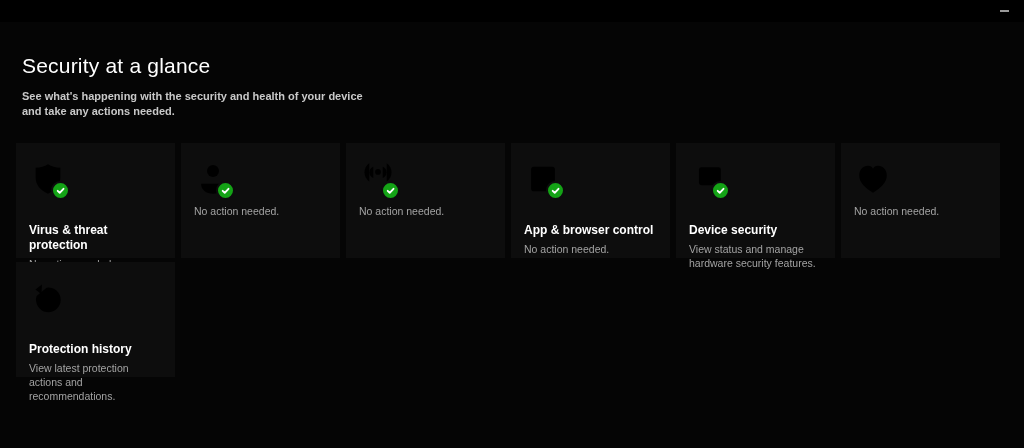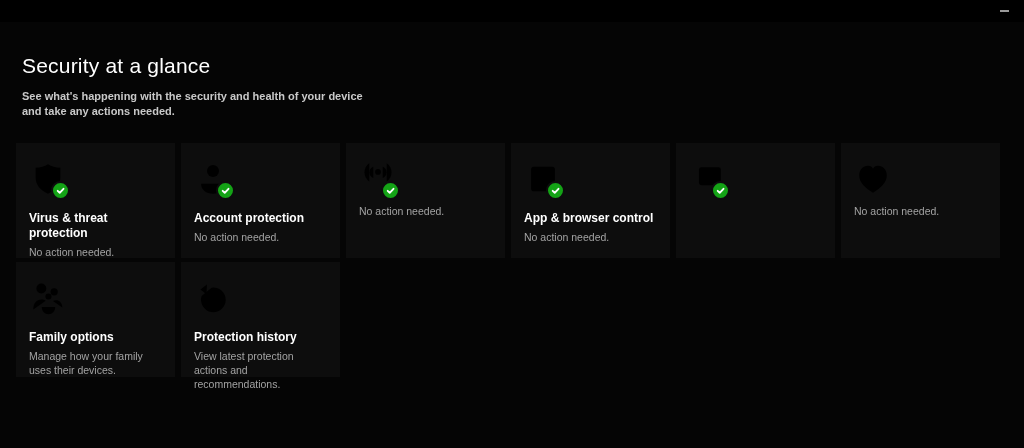--- a/index.html
+++ b/index.html
@@ -52,21 +52,21 @@
   .icon-wrap{position:relative;width:40px;height:40px;}
   .glyph{width:38px;height:38px;display:block;}
   .badge{
     position:absolute;left:22px;top:21px;width:19px;height:19px;border-radius:50%;
     background:var(--green);border:2px solid var(--card-bg);
     display:flex;align-items:center;justify-content:center;
   }
   .badge svg{width:11px;height:11px;display:block;}
   .badge polyline{fill:none;stroke:#ffffff;stroke-width:2.4;stroke-linecap:round;stroke-linejoin:round;}
   .card-title{
-    margin-top:11px;font-size:12px;font-weight:700;line-height:15px;color:#ffffff;max-width:133px;
+    margin-top:23px;font-size:12px;font-weight:700;line-height:15px;color:#ffffff;max-width:133px;
   }
   .card-desc{
     margin-top:4px;font-size:10.5px;line-height:14px;color:var(--muted);max-width:133px;
   }
 </style>
 </head>
 <body>
 
 <svg width="0" height="0" style="position:absolute" aria-hidden="true">
   <defs>
@@ -149,21 +149,20 @@
     <div class="icon-wrap">
       <svg class="glyph">
           <use href="#account-icon"></use>
         </svg>
       <span class="badge">
         <svg viewBox="0 0 14 14">
             <polyline points="3.4,7.4 6,10 10.8,4.8"></polyline>
           </svg>
       </span>
     </div>
-    <div class="card-title">Account protection</div>
     <div class="card-desc">No action needed.</div>
   </div>
 
   <div class="card">
     <div class="icon-wrap">
       <svg class="glyph">
           <use href="#firewall-icon"></use>
         </svg>
       <span class="badge">
         <svg viewBox="0 0 14 14">
@@ -193,42 +192,34 @@
     <div class="icon-wrap">
       <svg class="glyph">
           <use href="#laptop-icon"></use>
         </svg>
       <span class="badge">
         <svg viewBox="0 0 14 14">
             <polyline points="3.4,7.4 6,10 10.8,4.8"></polyline>
           </svg>
       </span>
     </div>
+    <div class="card-title">Device security</div>
+    <div class="card-desc">View status and manage hardware security features.</div>
   </div>
 
   <div class="card">
     <div class="icon-wrap">
       <svg class="glyph">
           <use href="#health-icon"></use>
         </svg>
 
     </div>
     <div class="card-desc">No action needed.</div>
   </div>
 
-  <div class="card">
-    <div class="icon-wrap">
-      <svg class="glyph">
-          <use href="#family-icon"></use>
-        </svg>
-
-    </div>
-    <div class="card-title">Family options</div>
-    <div class="card-desc">Manage how your family uses their devices.</div>
-  </div>
 
   <div class="card">
     <div class="icon-wrap">
       <svg class="glyph">
           <use href="#history-icon"></use>
         </svg>
 
     </div>
     <div class="card-title">Protection history</div>
     <div class="card-desc">View latest protection actions and recommendations.</div>

